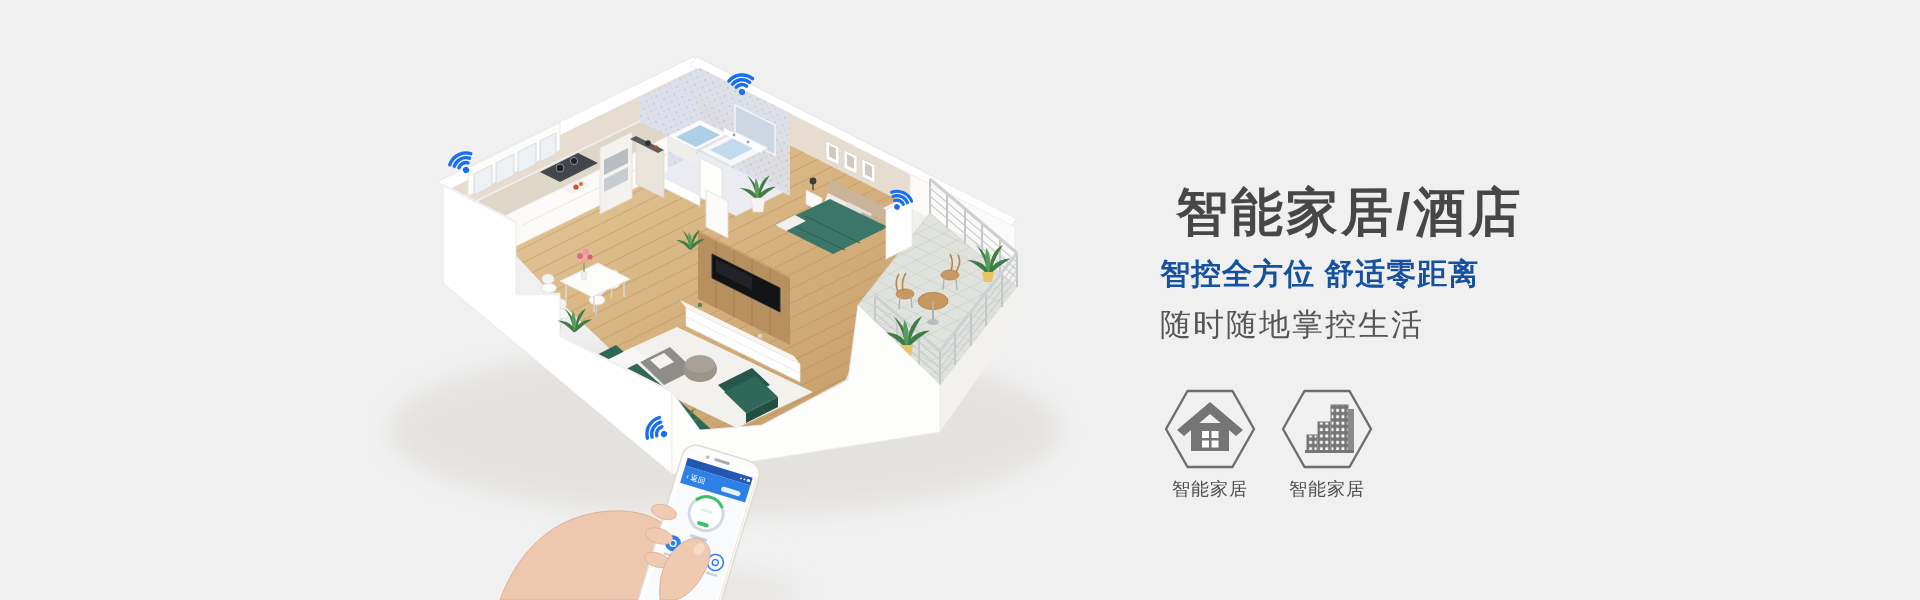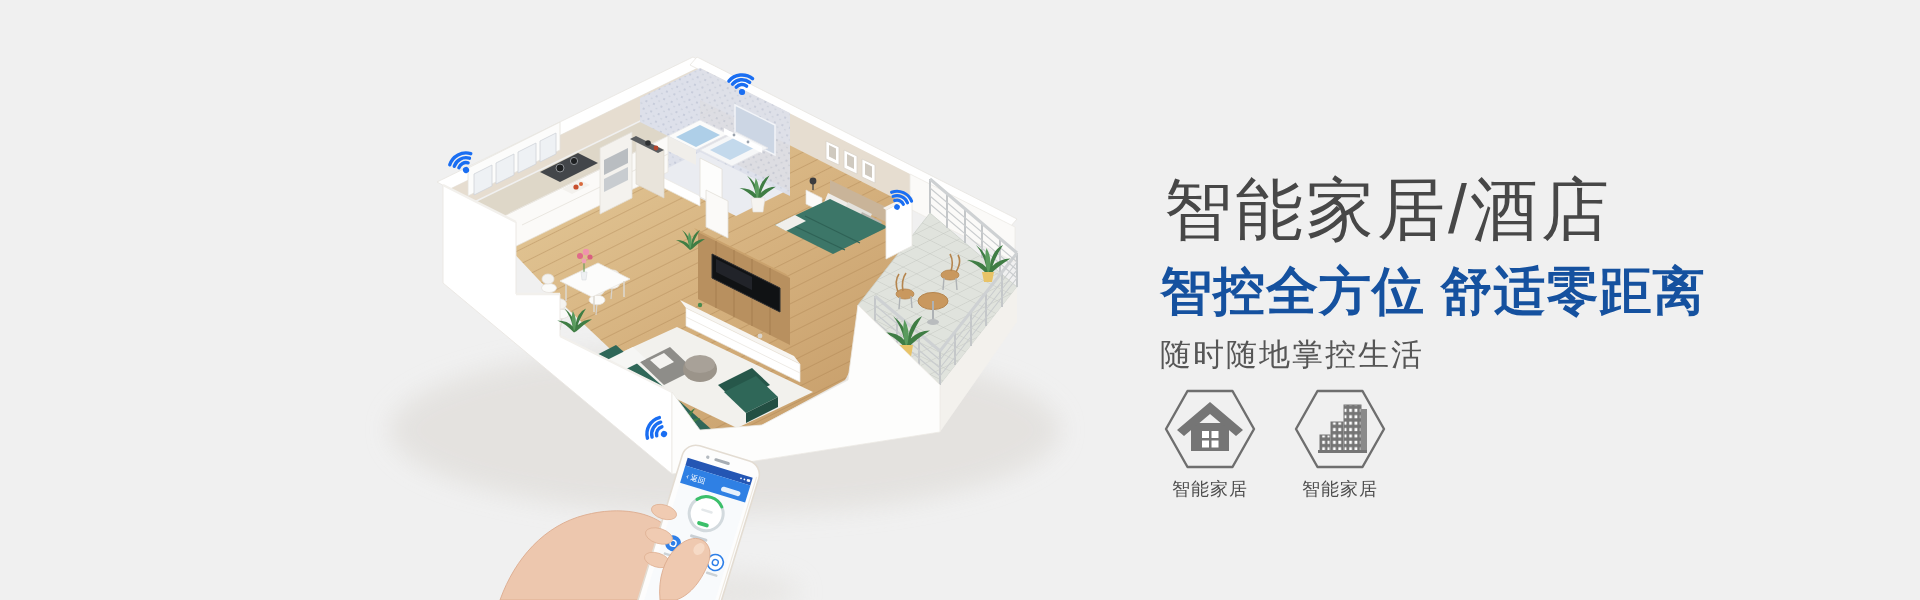--- a/index.html
+++ b/index.html
@@ -1,23 +1,23 @@
 <!DOCTYPE html>
 <html><head>
 <meta charset="utf-8">
 <style>
   html,body{margin:0;padding:0;}
   body{font-family:"Liberation Sans","DejaVu Sans",sans-serif;}
   .stage{position:relative;width:1920px;height:600px;background:#f0f0f0;overflow:hidden;}
   .scene{position:absolute;left:0;top:0;}
   .copy{position:absolute;left:1160px;top:168px;width:560px;}
-  .copy h1{margin:4px;font-size:68px;line-height:1.1;font-weight:400;color:#474747;letter-spacing:3px;}
-  .copy h2{margin:16px 0 0 0;font-size:52px;line-height:1.1;font-weight:800;color:#15519f;letter-spacing:1px;}
+  .copy h1{margin:16px;font-size:52px;line-height:1.1;font-weight:700;color:#474747;letter-spacing:3px;}
+  .copy h2{margin:16px 0 0 0;font-size:30px;line-height:1.1;font-weight:800;color:#15519f;letter-spacing:1px;}
   .copy h3{margin:18px 0 8px 0;font-size:31px;line-height:1.1;font-weight:300;color:#565656;letter-spacing:2px;}
-  .features{position:absolute;left:1164px;top:388px;display:flex;gap:38px;}
+  .features{position:absolute;left:1164px;top:388px;display:flex;gap:25px;}
   .feature{width:92px;display:flex;flex-direction:column;align-items:center;cursor:pointer;}
   .feature .lbl{margin-top:7px;font-size:18px;color:#4d4d4d;letter-spacing:1px;white-space:nowrap;}
 </style>
 </head>
 <body>
 
 <div class="stage">
 
   <svg class="scene" width="1920" height="600" viewBox="0 0 1920 600">
     <defs>

